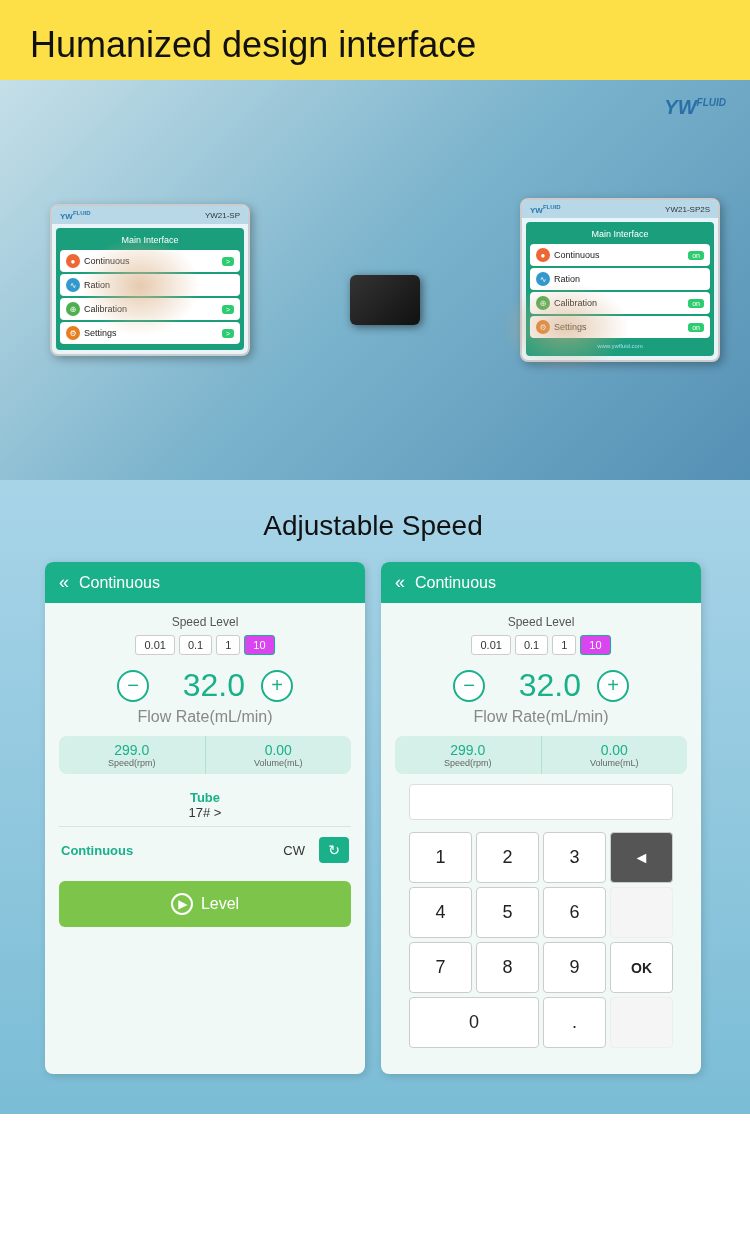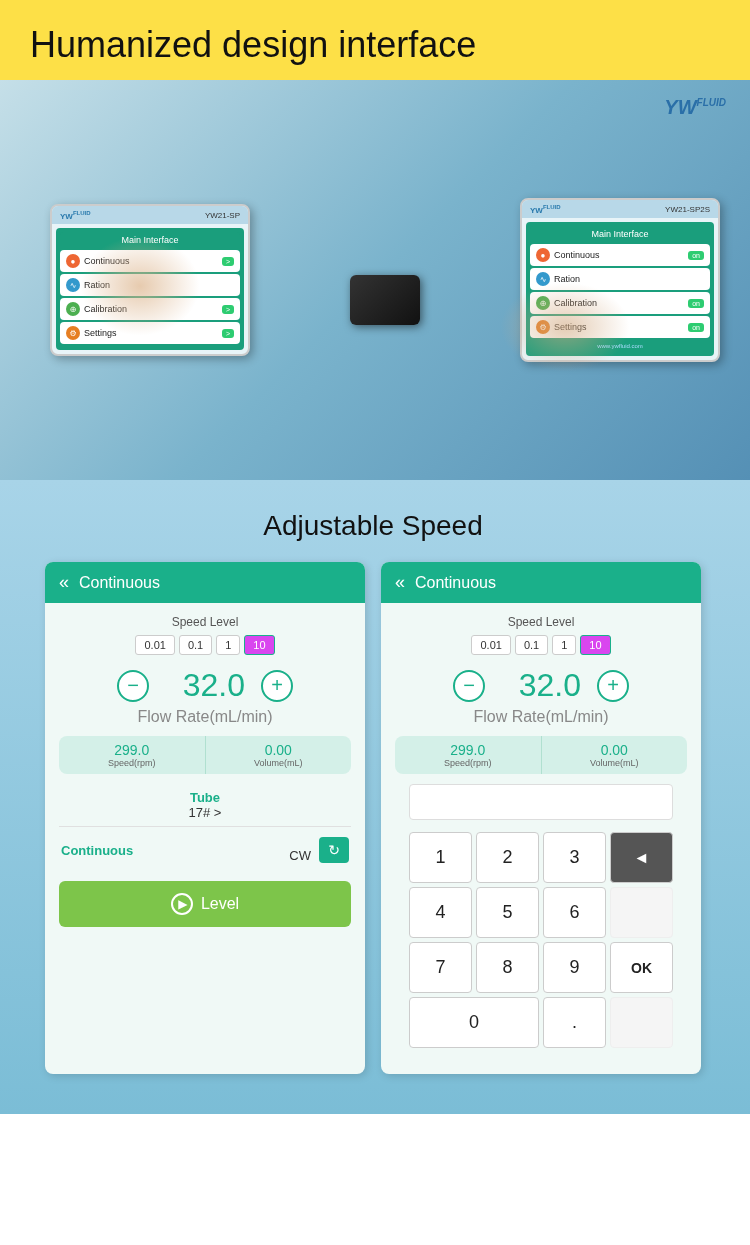--- a/index.html
+++ b/index.html
@@ -564,21 +564,21 @@
             <div class="stat-value">0.00</div>
             <div class="stat-label">Volume(mL)</div>
           </div>
         </div>
         <div class="tube-row">
           <span class="tube-label">Tube</span>
           <span class="tube-value">17# &gt;</span>
         </div>
         <div class="direction-row">
           <span class="direction-label">Continuous</span>
-          <div style="display:flex;align-items:flex-end;">
+          <div style="display:flex;align-items:center;gap:6px;">
             <span class="direction-value">CW</span>
             <button class="direction-toggle">↻</button>
           </div>
         </div>
         <button class="start-btn">
           <div class="start-icon">
             <span style="font-size:12px;margin-left:2px;">▶</span>
           </div>
           <span>Level</span>
         </button>

